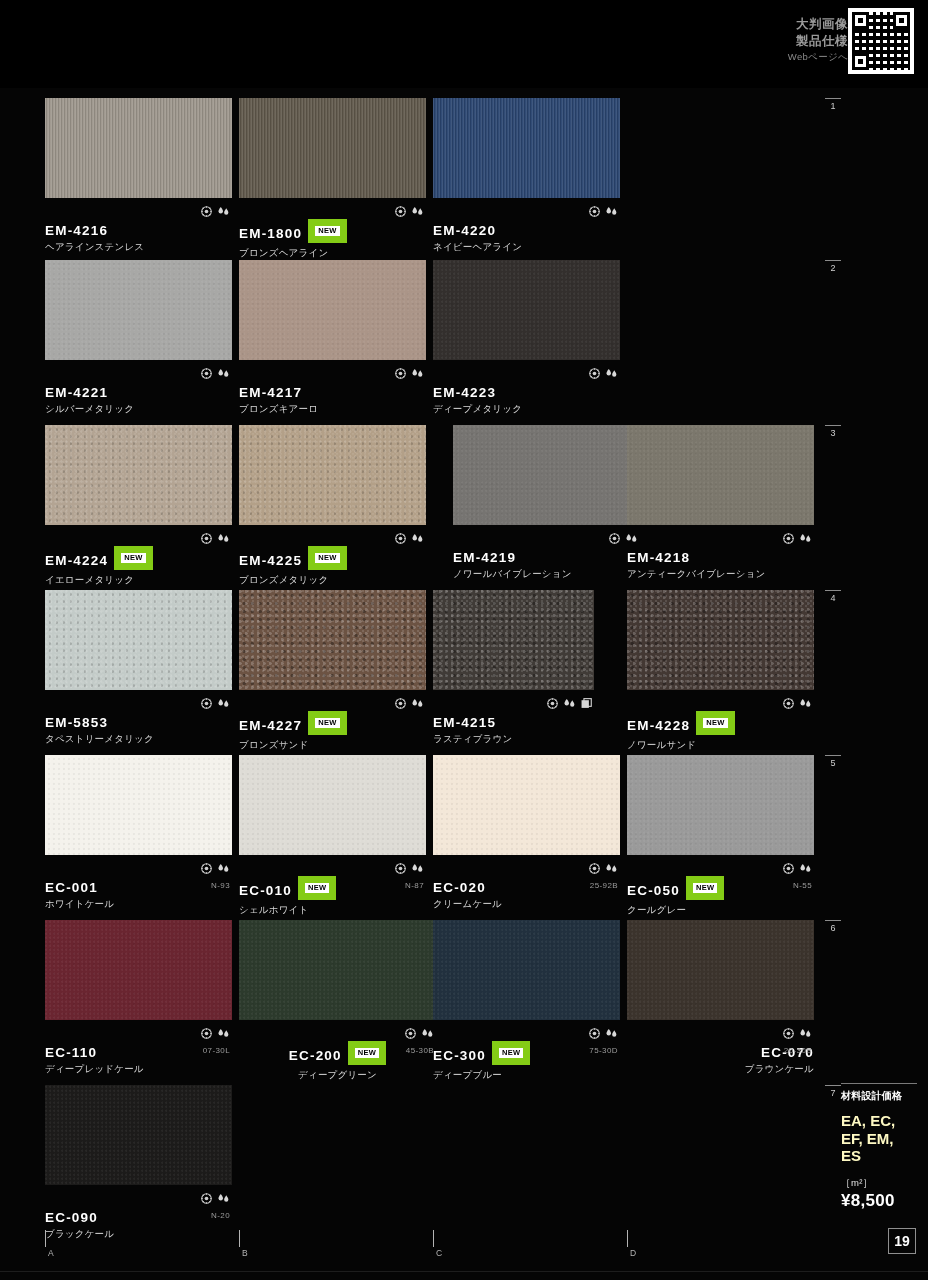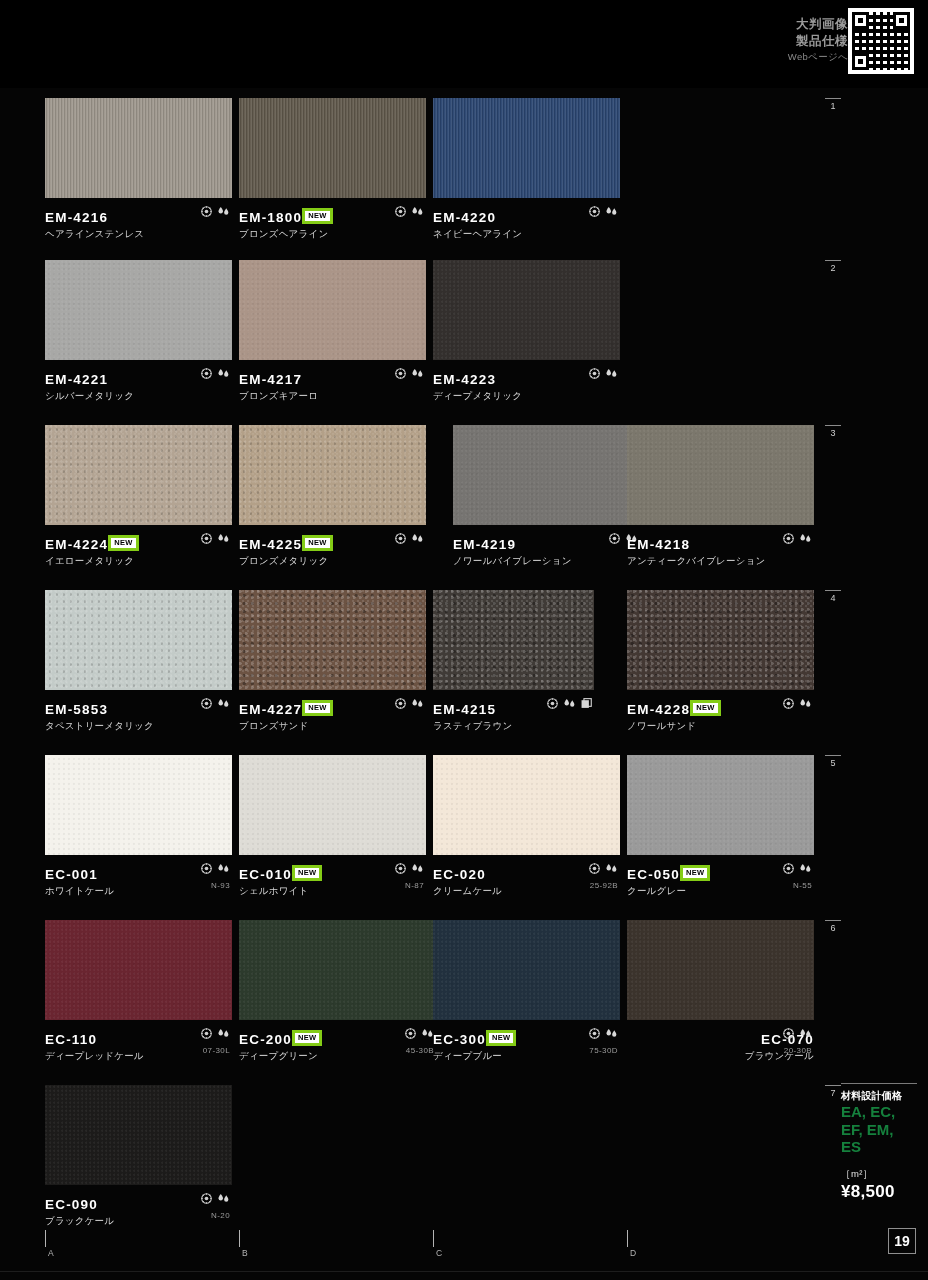--- a/index.html
+++ b/index.html
@@ -40,30 +40,30 @@
   }
   .qr-eye { position:absolute; width:17px; height:17px; border:3.5px solid #000; background:#fff;}
   .qr-eye:after{content:"";position:absolute;inset:3px;background:#000;}
   .qr-eye.tl{top:0;left:0;} .qr-eye.tr{top:0;right:0;} .qr-eye.bl{bottom:0;left:0;}
 
   
   .grid-area { position:absolute; top:88px; left:0; width:928px; }
   .row { position:relative; }
   .cell { position:absolute; }
   .swatch { width:100%; border:0; display:block; }
-  .meta { padding-top:10px; position:relative; height:34px; }
+  .meta { padding-top:23px; position:relative; height:34px; }
   .code {
     color:#fff; font-size:13.5px; font-weight:bold; letter-spacing:1.2px;
     display:inline-block; vertical-align:middle;
   }
   .newbadge {
-    display:inline-block; vertical-align:middle; 
+    display:inline-block; vertical-align:middle; margin-left:6px;
     background:#fff; color:#000; font-size:7.5px; font-weight:bold;
     padding:1px 3px; letter-spacing:.3px; line-height:1.1;
-    border:3px solid #84cc16; transform:translateY(-2px);
+    border:7px solid #84cc16; transform:translateY(-2px);
   }
   .jname {
     color:#d8d8d8; font-size:9.5px; letter-spacing:.2px; margin-top:2px;
     font-family:"DejaVu Sans",sans-serif;
   }
   .icons {
     position:absolute; right:2px; top:8px;
     display:flex; align-items:center; gap:5px;
   }
   .icons svg { display:block; }
@@ -76,21 +76,21 @@
   .rownum { position:absolute; right:84px; color:#cfcfcf; font-size:9px; text-align:center; width:22px;}
   .rownum .tick { width:16px; height:1px; background:#8c8c8c; margin:0 auto 2px auto;}
 
   
   .pricebox {
     position:absolute; left:841px; top:1083px; width:76px;
   }
   .pricebox .rule { width:76px; height:1px; background:#7a7a7a; margin-bottom:5px;}
   .pricebox .ttl { color:#fff; font-size:10px; font-weight:bold; letter-spacing:.2px;
                    font-family:"DejaVu Sans",sans-serif; }
-  .pricebox .fams { color:#15803d; font-size:15px; font-weight:bold; line-height:1.18; }
+  .pricebox .fams { color:#fef9c3; font-size:15px; font-weight:bold; line-height:1.18; margin-top:9px;}
   .pricebox .unit { color:#e2e2e2; font-size:9.5px; margin-top:12px; letter-spacing:.4px;}
   .pricebox .amt { color:#fff; font-size:17px; font-weight:bold; margin-top:1px; letter-spacing:.3px;}
 
   
   .footer { position:absolute; left:0; bottom:0; width:928px; height:56px;}
   .colmark { position:absolute; top:6px; }
   .colmark .bar { width:1px; height:17px; background:#b4b4b4; }
   .colmark .lbl { color:#b4b4b4; font-size:8.5px; margin-top:1px; margin-left:3px;}
   .pagebox {
     position:absolute; right:12px; top:4px;
@@ -562,21 +562,21 @@
               <span>
                 <svg width="13" height="11" viewBox="0 0 14 12">
                   <path d="M4 1.2c1.6 2.1 2.4 3.4 2.4 4.6A2.4 2.4 0 0 1 4 8.2a2.4 2.4 0 0 1-2.4-2.4C1.6 4.6 2.4 3.3 4 1.2z" fill="#d8d8d8"></path>
                   <path d="M10 2.4c1.5 2.2 2.3 3.6 2.3 4.9A2.3 2.3 0 0 1 10 9.6a2.3 2.3 0 0 1-2.3-2.3c0-1.3.8-2.7 2.3-4.9z" fill="#d8d8d8"></path>
                 </svg>
               </span>
             </div>
             <div class="ccode">07-30L</div>
           </div>
         </div>
-        <div class="cell" style="left: 239px; top: 0px; width: 197px;">
+        <div class="cell" style="left: 239px; top: 0px; width: 197px; text-align: center;">
           <div class="swatch" style="height: 100px; background: radial-gradient(circle at 30% 40%, rgba(255, 255, 255, 0.05) 0px, rgba(255, 255, 255, 0.05) 1px, transparent 1.3px) 0% 0% / 4px 4px, radial-gradient(circle at 75% 75%, rgba(0, 0, 0, 0.05) 0px, rgba(0, 0, 0, 0.05) 1px, transparent 1.3px) 0% 0% / 5px 5px rgb(44, 58, 44);"></div>
           <div class="meta">
             <div><span class="code">EC-200</span><span class="newbadge">NEW</span></div>
             <div class="jname">ディープグリーン</div>
             <div class="icons">
               <span>
                 <svg width="11" height="11" viewBox="0 0 12 12">
                   <circle cx="6" cy="6" r="5.2" fill="none" stroke="#cfcfcf" stroke-width="1.1"></circle>
                   <circle cx="6" cy="6" r="2" fill="#cfcfcf"></circle>
                   <path d="M6 0.4v1.6M6 10v1.6M0.4 6h1.6M10 6h1.6M2 2l1.1 1.1M8.9 8.9L10 10M10 2L8.9 3.1M3.1 8.9L2 10" stroke="#cfcfcf" stroke-width="1"></path>

